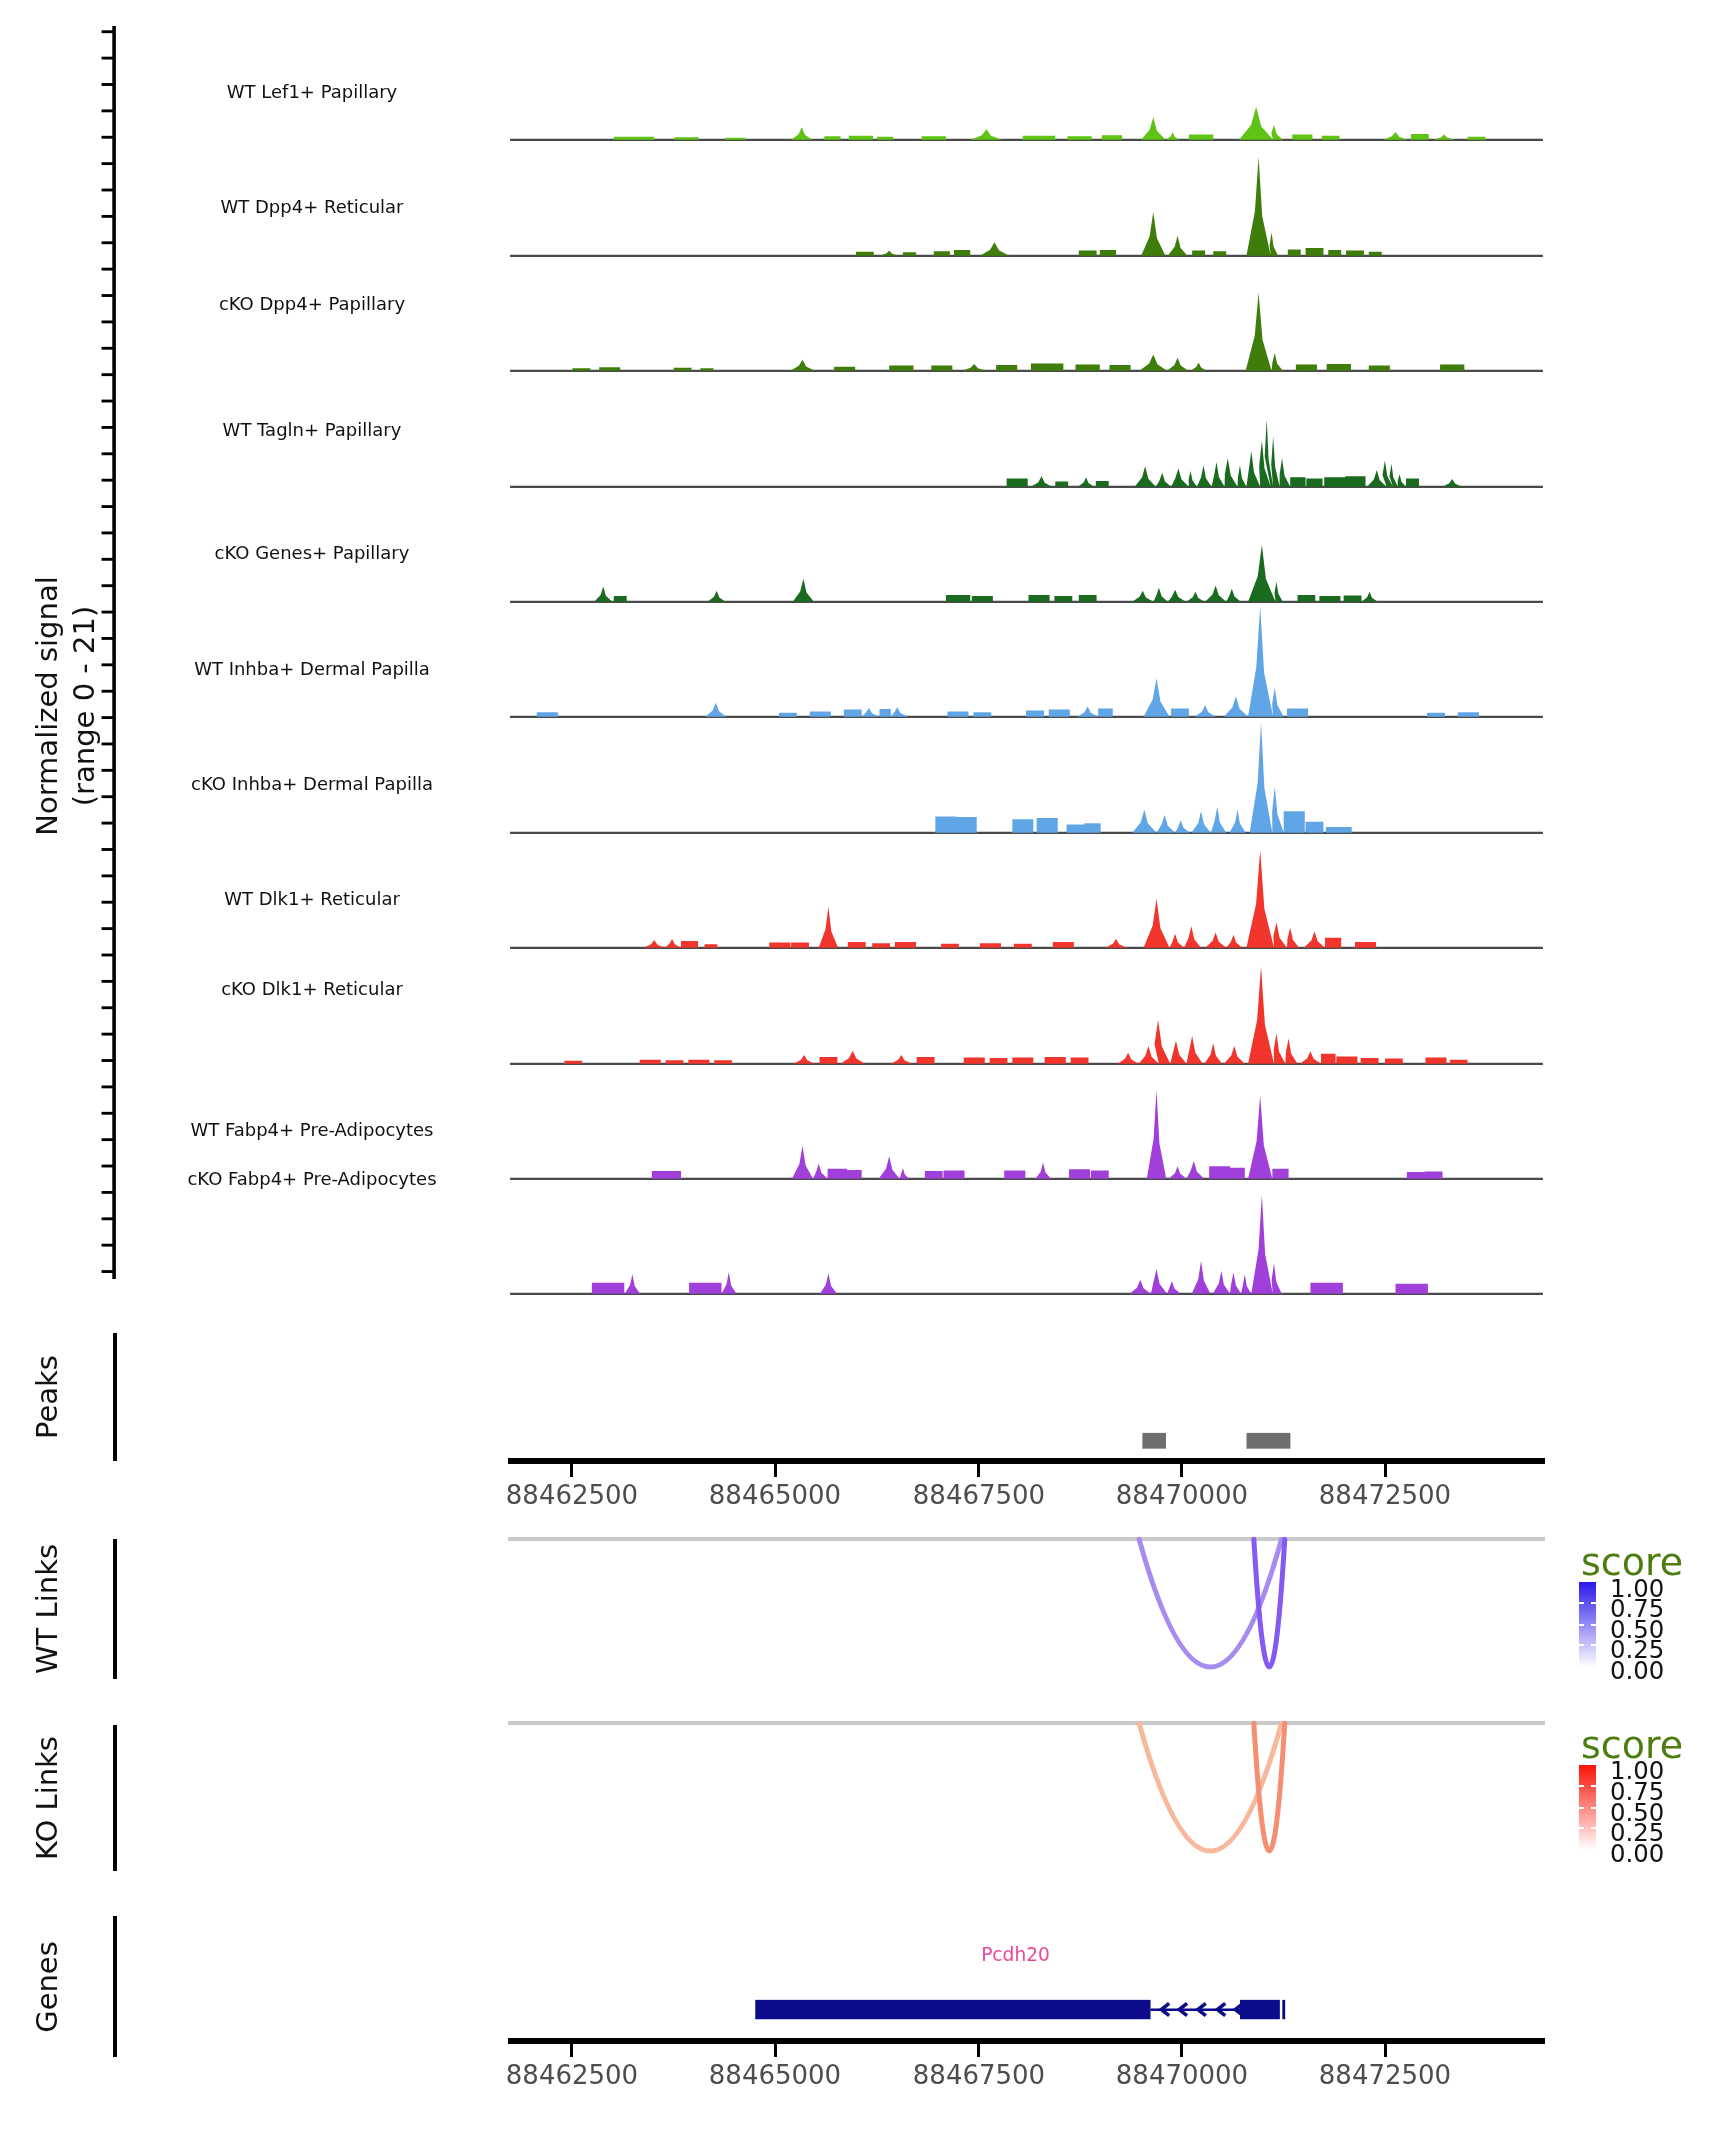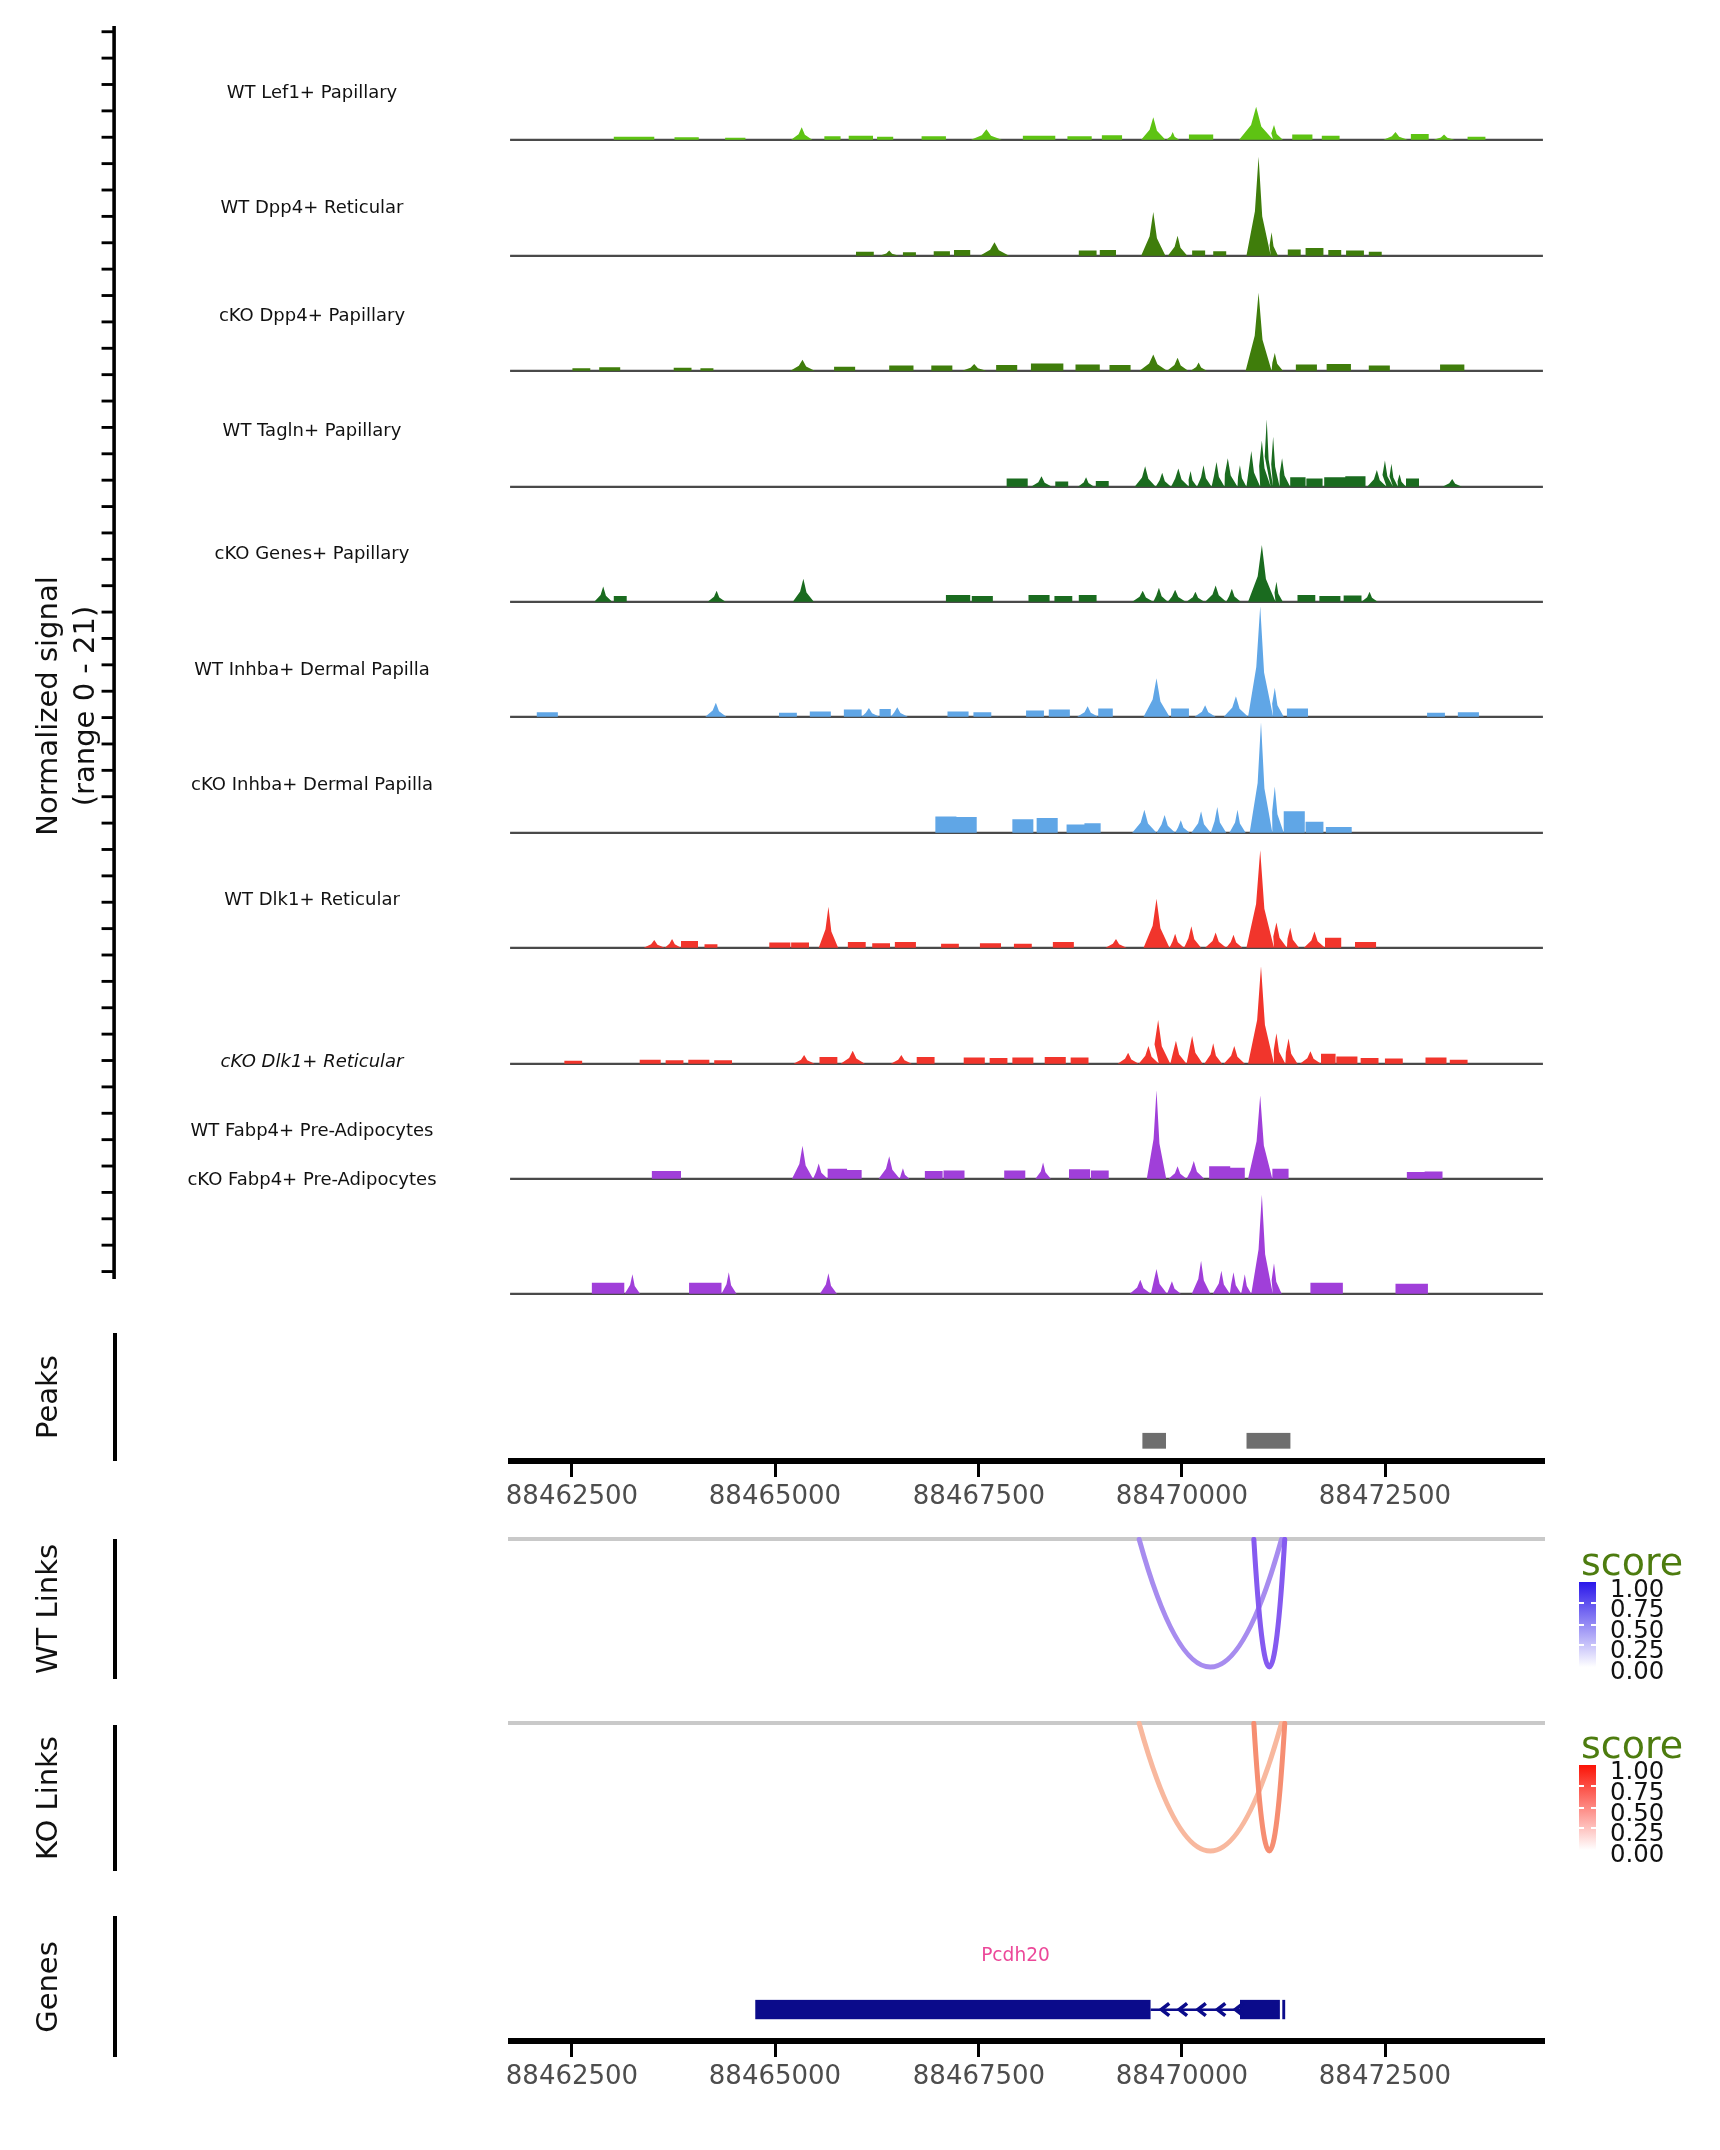--- a/index.html
+++ b/index.html
@@ -90,21 +90,21 @@
       <div class="track-label" style="top: 75px;">WT Lef1+ Papillary</div>
       <svg width="1037" height="115" style="position: absolute; left: 508px; top: 27px;" viewBox="0 0 1446 161">
         <line x1="0" y1="158" x2="1446" y2="158" stroke="#4a4a4a" stroke-width="3"></line>
         <path d="M0,158 L145.2,158 L145.2,153.6 L201.9,153.6 L201.9,158 L230.2,158 L230.2,154.3 L264.2,154.3 L264.2,158 L301.1,158 L301.1,155.0 L329.5,155.0 L329.5,158 L393.5,158 L403.9,150.0 L408.3,140.3 L412.7,150.9 L423.0,158 L440.0,158 L440.0,152.8 L462.7,152.8 L462.7,158 L474.1,158 L474.1,152.1 L508.1,152.1 L508.1,158 L513.8,158 L513.8,153.6 L536.4,153.6 L536.4,158 L576.1,158 L576.1,152.8 L610.2,152.8 L610.2,158 L645.3,158 L660.4,151.4 L666.9,143.2 L673.3,152.1 L688.4,158 L717.9,158 L717.9,152.1 L763.3,152.1 L763.3,158 L780.3,158 L780.3,152.8 L814.3,152.8 L814.3,158 L828.5,158 L828.5,151.4 L856.8,151.4 L856.8,158 L883.5,158 L895.4,143.7 L900.5,126.3 L905.6,145.3 L917.5,158 L918.6,158 L925.0,153.0 L927.7,146.9 L930.4,153.6 L936.8,158 L950.4,158 L950.4,150.6 L984.4,150.6 L984.4,158 L1020.7,158 L1037.4,137.1 L1044.5,111.5 L1051.7,139.4 L1068.3,158 L1068.3,158 L1065.7,148.7 L1069.5,137.3 L1073.2,149.7 L1081.9,158 L1095.0,158 L1095.0,150.6 L1123.3,150.6 L1123.3,158 L1136.4,158 L1136.4,152.1 L1161.3,152.1 L1161.3,158 L1222.6,158 L1234.5,153.0 L1239.6,146.9 L1244.7,153.6 L1256.6,158 L1261.1,158 L1261.1,149.9 L1286.1,149.9 L1286.1,158 L1292.9,158 L1303.2,154.7 L1307.6,150.6 L1312.1,155.0 L1322.4,158 L1340.5,158 L1340.5,153.6 L1365.5,153.6 L1365.5,158 L1446,158 Z" fill="#5ec313" stroke="none"></path>
       </svg>
       <div class="track-label" style="top: 190px;">WT Dpp4+ Reticular</div>
       <svg width="1037" height="115" style="position: absolute; left: 508px; top: 143px;" viewBox="0 0 1446 161">
         <line x1="0" y1="158" x2="1446" y2="158" stroke="#4a4a4a" stroke-width="3"></line>
         <path d="M0,158 L484.3,158 L484.3,152.1 L509.2,152.1 L509.2,158 L517.2,158 L526.7,154.7 L530.8,150.6 L534.8,155.0 L544.4,158 L550.0,158 L550.0,152.8 L568.2,152.8 L568.2,158 L593.1,158 L593.1,151.4 L615.8,151.4 L615.8,158 L621.5,158 L621.5,149.9 L644.2,149.9 L644.2,158 L657.8,158 L672.1,149.4 L678.2,138.8 L684.3,150.3 L698.6,158 L796.2,158 L796.2,150.6 L821.1,150.6 L821.1,158 L825.6,158 L825.6,149.9 L848.3,149.9 L848.3,158 L883.5,158 L895.4,130.4 L900.5,96.7 L905.6,133.5 L917.5,158 L920.9,158 L930.4,145.4 L934.5,130.0 L938.6,146.8 L948.1,158 L954.9,158 L954.9,150.6 L973.1,150.6 L973.1,158 L984.4,158 L984.4,151.4 L1002.6,151.4 L1002.6,158 L1030.9,158 L1042.8,95.6 L1047.9,19.2 L1053.0,102.5 L1064.9,158 L1064.9,158 L1063.3,143.1 L1066.1,124.8 L1068.8,144.7 L1075.1,158 L1088.8,158 L1088.8,149.1 L1106.9,149.1 L1106.9,158 L1113.7,158 L1113.7,146.9 L1138.7,146.9 L1138.7,158 L1145.5,158 L1145.5,149.9 L1163.6,149.9 L1163.6,158 L1170.4,158 L1170.4,150.6 L1195.4,150.6 L1195.4,158 L1202.2,158 L1202.2,152.1 L1220.3,152.1 L1220.3,158 L1446,158 Z" fill="#3f7d0b" stroke="none"></path>
       </svg>
-      <div class="track-label" style="top: 298px;">cKO Dpp4+ Papillary</div>
+      <div class="track-label" style="top: 287px;">cKO Dpp4+ Papillary</div>
       <svg width="1037" height="115" style="position: absolute; left: 508px; top: 258px;" viewBox="0 0 1446 161">
         <line x1="0" y1="158" x2="1446" y2="158" stroke="#4a4a4a" stroke-width="3"></line>
         <path d="M0,158 L87.3,158 L87.3,154.3 L112.3,154.3 L112.3,158 L124.8,158 L124.8,152.8 L154.2,152.8 L154.2,158 L229.1,158 L229.1,153.6 L254.0,153.6 L254.0,158 L266.5,158 L266.5,154.3 L284.7,154.3 L284.7,158 L392.4,158 L404.3,151.0 L409.4,142.5 L414.5,151.8 L426.4,158 L453.6,158 L453.6,152.1 L483.1,152.1 L483.1,158 L530.8,158 L530.8,150.6 L564.8,150.6 L564.8,158 L589.7,158 L589.7,150.6 L619.2,150.6 L619.2,158 L632.8,158 L644.7,153.7 L649.8,148.4 L655.0,154.2 L666.9,158 L680.5,158 L680.5,149.9 L710.0,149.9 L710.0,158 L729.2,158 L729.2,147.7 L774.6,147.7 L774.6,158 L791.6,158 L791.6,149.1 L825.6,149.1 L825.6,158 L839.2,158 L839.2,149.9 L868.7,149.9 L868.7,158 L881.2,158 L894.7,147.7 L900.5,135.1 L906.3,148.8 L919.8,158 L919.8,158 L930.1,149.7 L934.5,139.5 L938.9,150.6 L949.3,158 L952.7,158 L960.6,152.7 L964.0,146.2 L967.4,153.3 L975.3,158 L1029.8,158 L1042.5,108.8 L1047.9,48.8 L1053.4,114.3 L1066.1,158 L1066.1,158 L1067.2,146.7 L1070.6,132.9 L1074.0,148.0 L1081.9,158 L1100.1,158 L1100.1,149.1 L1129.6,149.1 L1129.6,158 L1143.2,158 L1143.2,148.4 L1177.2,148.4 L1177.2,158 L1202.2,158 L1202.2,150.6 L1231.7,150.6 L1231.7,158 L1302.0,158 L1302.0,149.1 L1336.0,149.1 L1336.0,158 L1446,158 Z" fill="#3f7d0b" stroke="none"></path>
       </svg>
       <div class="track-label" style="top: 413px;">WT Tagln+ Papillary</div>
       <svg width="1037" height="115" style="position: absolute; left: 508px; top: 374px;" viewBox="0 0 1446 161">
         <line x1="0" y1="158" x2="1446" y2="158" stroke="#4a4a4a" stroke-width="3"></line>
         <path d="M0,158 L695.2,158 L695.2,146.2 L724.7,146.2 L724.7,158 L729.2,158 L739.6,151.4 L744.0,143.2 L748.4,152.1 L758.7,158 L763.3,158 L763.3,150.6 L781.4,150.6 L781.4,158 L795.0,158 L803.0,152.0 L806.4,144.7 L809.8,152.7 L817.7,158 L820.0,158 L820.0,149.9 L838.1,149.9 L838.1,158 L874.4,158 L884.7,145.0 L889.1,129.2 L893.6,146.5 L903.9,158 L903.9,158 L909.2,149.0 L913.0,138.1 L916.7,150.0 L925.4,158 L925.4,158 L931.2,146.4 L935.6,132.2 L940.1,147.7 L950.4,158 L950.4,158 L949.9,148.0 L952.7,135.9 L955.4,149.1 L961.7,158 L961.7,158 L967.4,144.4 L970.8,127.7 L974.2,145.9 L982.1,158 L982.1,158 L985.5,142.4 L989.0,123.3 L992.4,144.1 L1000.3,158 L1000.3,158 L1000.7,140.1 L1004.8,118.1 L1008.9,142.1 L1018.4,158 L1018.4,158 L1019.1,144.4 L1021.8,127.7 L1024.6,145.9 L1030.9,158 L1030.9,158 L1034.0,135.4 L1037.7,107.8 L1041.5,137.9 L1050.2,158 L1050.2,158 L1048.7,128.8 L1052.5,93.0 L1056.2,132.0 L1064.9,158 L1064.9,158 L1056.5,115.5 L1059.3,63.5 L1062.0,120.2 L1068.3,158 L1068.3,158 L1065.6,126.4 L1068.3,87.9 L1071.1,130.0 L1077.4,158 L1077.4,158 L1077.4,140.1 L1080.8,118.1 L1084.2,142.1 L1092.2,158 L1092.2,158 L1092.2,144.7 L1113.7,144.7 L1113.7,158 L1114.8,158 L1114.8,146.2 L1137.5,146.2 L1137.5,158 L1139.8,158 L1139.8,144.7 L1169.3,144.7 L1169.3,158 L1169.3,158 L1169.3,143.2 L1197.6,143.2 L1197.6,158 L1199.9,158 L1209.4,147.4 L1213.5,134.4 L1217.6,148.6 L1227.1,158 L1227.1,158 L1221.4,141.4 L1224.8,121.1 L1228.2,143.2 L1236.2,158 L1236.2,158 L1231.2,143.4 L1233.9,125.5 L1236.6,145.0 L1243.0,158 L1243.0,158 L1242.5,150.0 L1245.3,140.3 L1248.0,150.9 L1254.3,158 L1254.3,158 L1254.3,146.2 L1272.5,146.2 L1272.5,158 L1305.4,158 L1314.9,153.0 L1319.0,146.9 L1323.1,153.6 L1332.6,158 L1446,158 Z" fill="#1a6b1f" stroke="none"></path>
       </svg>
       <div class="track-label" style="top: 536px;">cKO Genes+ Papillary</div>
@@ -120,21 +120,21 @@
       <div class="track-label" style="top: 767px;">cKO Inhba+ Dermal Papilla</div>
       <svg width="1037" height="115" style="position: absolute; left: 508px; top: 720px;" viewBox="0 0 1446 161">
         <line x1="0" y1="158" x2="1446" y2="158" stroke="#4a4a4a" stroke-width="3"></line>
         <path d="M0,158 L595.4,158 L595.4,135.1 L624.9,135.1 L624.9,158 L624.9,158 L624.9,135.9 L653.3,135.9 L653.3,158 L703.2,158 L703.2,138.8 L732.6,138.8 L732.6,158 L737.2,158 L737.2,137.3 L766.7,137.3 L766.7,158 L779.1,158 L779.1,146.2 L804.1,146.2 L804.1,158 L804.1,158 L804.1,144.7 L826.8,144.7 L826.8,158 L871.0,158 L882.9,143.4 L888.0,125.5 L893.1,145.0 L905.0,158 L905.0,158 L911.9,146.7 L916.4,132.9 L920.8,148.0 L931.1,158 L931.1,158 L935.3,150.0 L939.0,140.3 L942.8,150.9 L951.5,158 L953.8,158 L963.3,144.4 L967.4,127.7 L971.5,145.9 L981.0,158 L981.0,158 L986.3,141.7 L990.1,121.8 L993.8,143.5 L1002.6,158 L1007.1,158 L1015.0,143.4 L1018.4,125.5 L1021.8,145.0 L1029.8,158 L1035.4,158 L1046.6,88.3 L1051.3,3.0 L1056.1,96.0 L1067.2,158 L1067.2,158 L1066.9,128.8 L1070.6,93.0 L1074.3,132.0 L1083.1,158 L1083.1,158 L1083.1,127.7 L1112.6,127.7 L1112.6,158 L1113.7,158 L1113.7,142.5 L1138.7,142.5 L1138.7,158 L1142.1,158 L1142.1,149.9 L1178.3,149.9 L1178.3,158 L1446,158 Z" fill="#60a6e6" stroke="none"></path>
       </svg>
       <div class="track-label" style="top: 882px;">WT Dlk1+ Reticular</div>
       <svg width="1037" height="115" style="position: absolute; left: 508px; top: 835px;" viewBox="0 0 1446 161">
         <line x1="0" y1="158" x2="1446" y2="158" stroke="#4a4a4a" stroke-width="3"></line>
         <path d="M0,158 L187.1,158 L197.4,153.0 L201.9,146.9 L206.3,153.6 L216.6,158 L216.6,158 L223.1,152.4 L226.8,145.5 L230.6,153.0 L239.3,158 L239.3,158 L239.3,148.4 L263.1,148.4 L263.1,158 L272.2,158 L272.2,152.8 L290.3,152.8 L290.3,158 L362.9,158 L362.9,150.6 L392.4,150.6 L392.4,158 L393.5,158 L393.5,150.6 L418.5,150.6 L418.5,158 L432.1,158 L441.6,132.1 L445.7,100.4 L449.8,135.0 L459.3,158 L472.9,158 L472.9,149.9 L497.9,149.9 L497.9,158 L507.0,158 L507.0,151.4 L531.9,151.4 L531.9,158 L538.7,158 L538.7,149.9 L568.2,149.9 L568.2,158 L603.4,158 L603.4,152.1 L628.3,152.1 L628.3,158 L657.8,158 L657.8,151.4 L687.3,151.4 L687.3,158 L705.4,158 L705.4,152.1 L730.4,152.1 L730.4,158 L759.9,158 L759.9,149.9 L789.3,149.9 L789.3,158 L833.6,158 L843.9,152.4 L848.3,145.5 L852.7,153.0 L863.1,158 L886.9,158 L899.6,127.1 L905.0,89.4 L910.5,130.5 L923.2,158 L923.2,158 L927.4,149.0 L931.1,138.1 L934.9,150.0 L943.6,158 L943.6,158 L949.7,144.4 L953.8,127.7 L957.9,145.9 L967.4,158 L973.1,158 L983.4,148.4 L987.8,136.6 L992.2,149.4 L1002.6,158 L1002.6,158 L1009.0,149.7 L1012.8,139.5 L1016.5,150.6 L1025.2,158 L1030.9,158 L1044.4,96.6 L1050.2,21.5 L1056.0,103.4 L1069.5,158 L1069.5,158 L1068.5,142.1 L1072.9,122.6 L1077.3,143.8 L1087.6,158 L1087.6,158 L1088.4,145.4 L1092.2,130.0 L1095.9,146.8 L1104.6,158 L1111.4,158 L1121.8,147.7 L1126.2,135.1 L1130.6,148.8 L1140.9,158 L1140.9,158 L1140.9,144.0 L1163.6,144.0 L1163.6,158 L1182.9,158 L1182.9,149.9 L1212.4,149.9 L1212.4,158 L1446,158 Z" fill="#f1352c" stroke="none"></path>
       </svg>
-      <div class="track-label" style="top: 1044px; font-style: italic;">cKO Dlk1+ Reticular</div>
+      <div class="track-label" style="top: 972px;">cKO Dlk1+ Reticular</div>
       <svg width="1037" height="115" style="position: absolute; left: 508px; top: 951px;" viewBox="0 0 1446 161">
         <line x1="0" y1="158" x2="1446" y2="158" stroke="#4a4a4a" stroke-width="3"></line>
         <path d="M0,158 L76.0,158 L76.0,153.6 L100.9,153.6 L100.9,158 L181.5,158 L181.5,152.1 L210.9,152.1 L210.9,158 L217.8,158 L217.8,152.8 L242.7,152.8 L242.7,158 L249.5,158 L249.5,152.1 L279.0,152.1 L279.0,158 L285.8,158 L285.8,152.8 L310.7,152.8 L310.7,158 L396.9,158 L407.3,152.4 L411.7,145.5 L416.1,153.0 L426.4,158 L433.2,158 L433.2,148.4 L458.2,148.4 L458.2,158 L462.7,158 L474.6,149.7 L479.7,139.5 L484.8,150.6 L496.7,158 L533.0,158 L543.4,152.4 L547.8,145.5 L552.2,153.0 L562.5,158 L569.3,158 L569.3,148.4 L594.3,148.4 L594.3,158 L635.1,158 L635.1,149.1 L664.6,149.1 L664.6,158 L671.4,158 L671.4,149.9 L696.3,149.9 L696.3,158 L703.2,158 L703.2,149.1 L732.6,149.1 L732.6,158 L748.5,158 L748.5,148.4 L778.0,148.4 L778.0,158 L784.8,158 L784.8,149.1 L809.8,149.1 L809.8,158 L850.6,158 L860.9,151.0 L865.3,142.5 L869.8,151.8 L880.1,158 L880.1,158 L889.3,146.7 L893.7,132.9 L898.1,148.0 L908.4,158 L908.4,158 L902.2,130.4 L907.3,96.7 L912.4,133.5 L924.3,158 L924.3,158 L927.8,143.4 L932.2,125.5 L936.7,145.0 L947.0,158 L947.0,158 L950.5,140.4 L954.9,118.9 L959.4,142.4 L969.7,158 L971.9,158 L980.7,145.0 L984.4,129.2 L988.2,146.5 L996.9,158 L999.2,158 L1009.5,146.7 L1013.9,132.9 L1018.3,148.0 L1028.6,158 L1033.2,158 L1045.9,96.6 L1051.3,21.5 L1056.8,103.4 L1069.5,158 L1069.5,158 L1069.1,138.7 L1072.9,115.2 L1076.6,140.9 L1085.4,158 L1085.4,158 L1086.1,142.1 L1089.9,122.6 L1093.6,143.8 L1102.4,158 L1105.8,158 L1116.1,150.0 L1120.5,140.3 L1124.9,150.9 L1135.3,158 L1135.3,158 L1135.3,144.0 L1155.7,144.0 L1155.7,158 L1156.8,158 L1156.8,147.7 L1186.3,147.7 L1186.3,158 L1190.8,158 L1190.8,149.9 L1215.8,149.9 L1215.8,158 L1224.8,158 L1224.8,150.6 L1249.8,150.6 L1249.8,158 L1281.6,158 L1281.6,149.1 L1311.0,149.1 L1311.0,158 L1315.6,158 L1315.6,152.1 L1340.5,152.1 L1340.5,158 L1446,158 Z" fill="#f1352c" stroke="none"></path>
       </svg>
       <div class="track-label" style="top: 1113px;">WT Fabp4+ Pre-Adipocytes</div>
       <svg width="1037" height="115" style="position: absolute; left: 508px; top: 1066px;" viewBox="0 0 1446 161">
         <line x1="0" y1="158" x2="1446" y2="158" stroke="#4a4a4a" stroke-width="3"></line>
         <path d="M0,158 L198.5,158 L198.5,146.9 L239.3,146.9 L239.3,158 L394.7,158 L405.0,137.1 L409.4,111.5 L413.8,139.4 L424.2,158 L424.2,158 L428.4,148.4 L432.1,136.6 L435.8,149.4 L444.6,158 L444.6,158 L444.6,144.0 L471.8,144.0 L471.8,158 L471.8,158 L471.8,145.5 L492.2,145.5 L492.2,158 L516.0,158 L526.3,143.7 L530.8,126.3 L535.2,145.3 L545.5,158 L545.5,158 L547.3,151.4 L550.0,143.2 L552.8,152.1 L559.1,158 L580.7,158 L580.7,146.9 L605.6,146.9 L605.6,158 L606.8,158 L606.8,146.2 L636.2,146.2 L636.2,158 L691.8,158 L691.8,146.2 L721.3,146.2 L721.3,158 L735.5,158 L743.0,147.7 L746.2,135.1 L749.5,148.8 L757.0,158 L782.5,158 L782.5,144.7 L812.0,144.7 L812.0,158 L813.2,158 L813.2,146.2 L838.1,146.2 L838.1,158 L891.4,158 L900.9,102.2 L905.0,34.0 L909.1,108.4 L918.6,158 L922.0,158 L930.8,150.0 L934.5,140.3 L938.3,150.9 L947.0,158 L947.0,158 L952.8,146.7 L957.2,132.9 L961.6,148.0 L971.9,158 L978.7,158 L978.7,140.3 L1008.2,140.3 L1008.2,158 L1008.2,158 L1008.2,142.5 L1028.6,142.5 L1028.6,158 L1033.2,158 L1045.1,105.5 L1050.2,41.4 L1055.3,111.4 L1067.2,158 L1067.2,158 L1067.2,144.0 L1089.9,144.0 L1089.9,158 L1255.5,158 L1255.5,148.4 L1280.4,148.4 L1280.4,158 L1280.4,158 L1280.4,147.7 L1305.4,147.7 L1305.4,158 L1446,158 Z" fill="#a03fd9" stroke="none"></path>
       </svg>
       <div class="track-label" style="top: 1162px;">cKO Fabp4+ Pre-Adipocytes</div>

